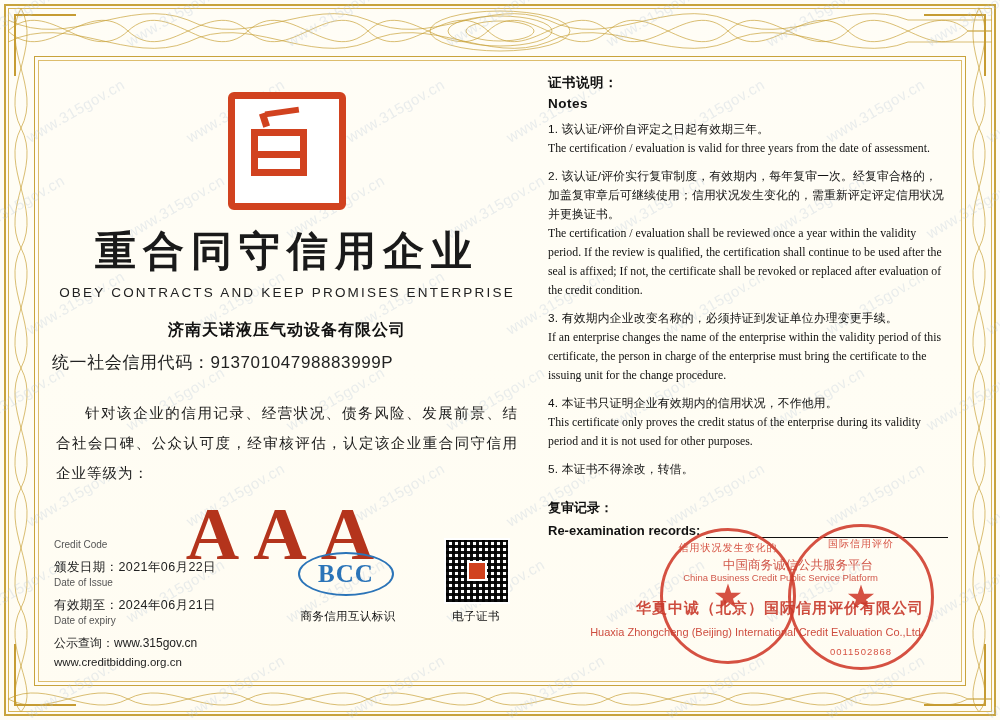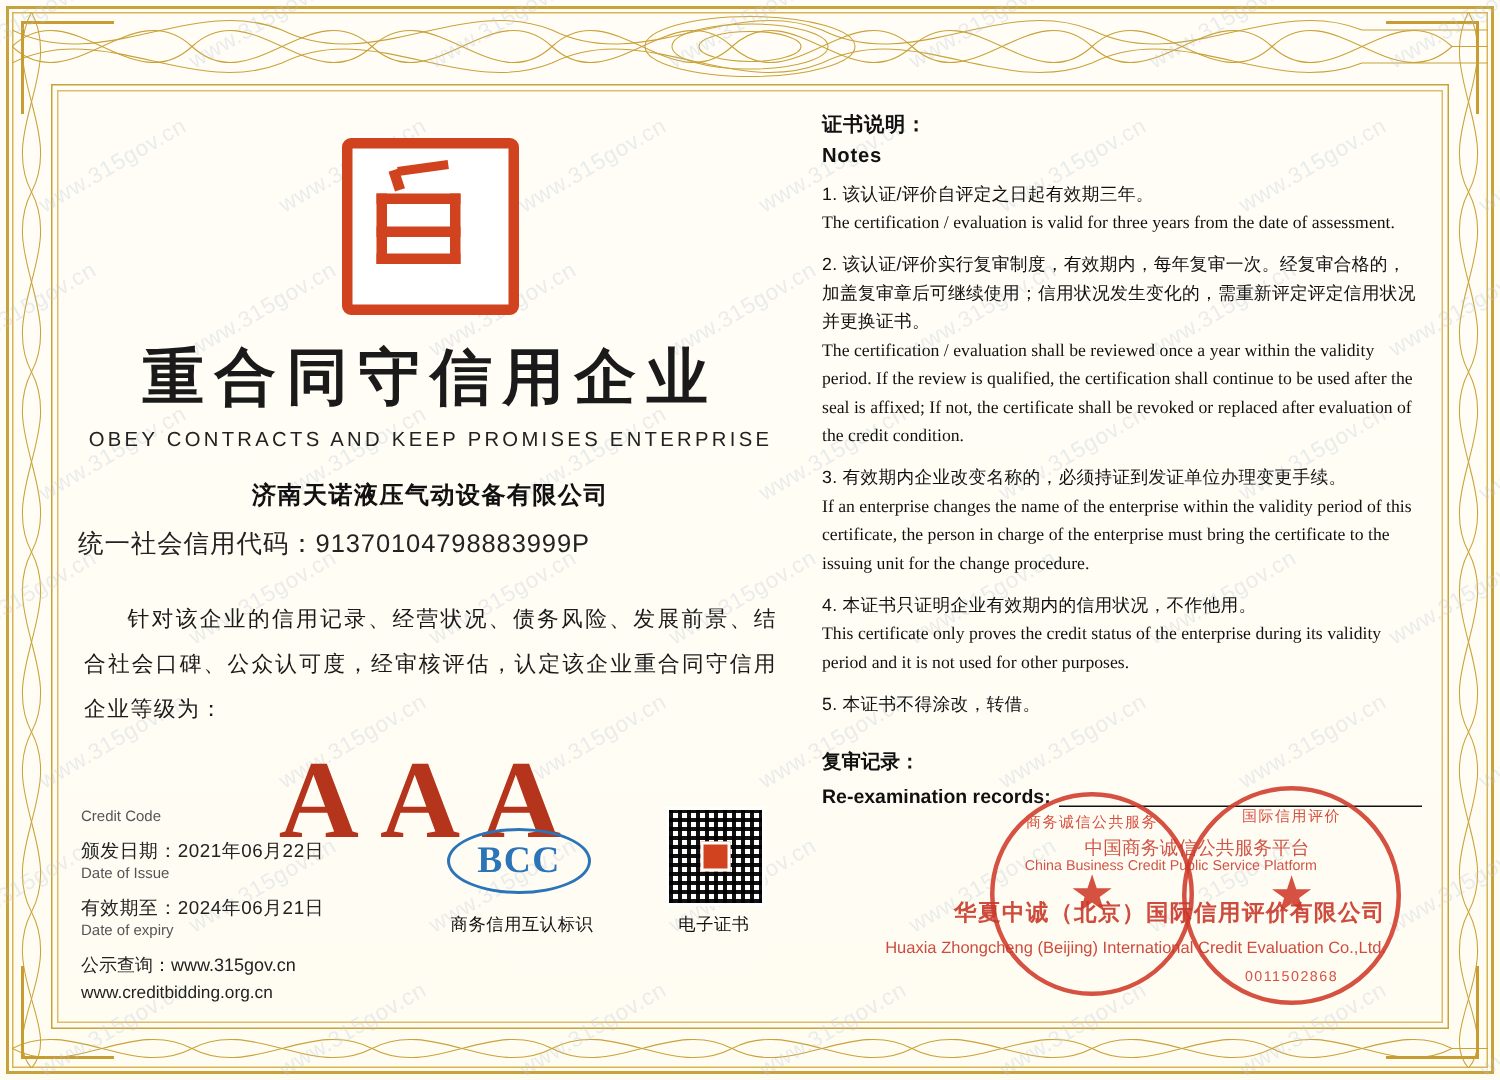--- a/index.html
+++ b/index.html
@@ -473,21 +473,21 @@
 
       <div class="reexam">
         <span>复审记录：</span>
         <span class="en">
           <span>Re-examination records:</span>
           <span class="line"></span>
         </span>
       </div>
 
       <div class="stamp stamp-a">
-        <span class="stamp-txt">商务诚信公共服务</span>
+        <span class="stamp-txt">信用状况发生变化的</span>
         <span class="star">★</span>
       </div>
       <div class="stamp stamp-b">
         <span class="stamp-txt">国际信用评价</span>
         <span class="star">★</span>
         <span class="stamp-num">0011502868</span>
       </div>
       <div class="stamp-plat">中国商务诚信公共服务平台</div>
       <div class="stamp-plat-en">China Business Credit Public Service Platform</div>
       <div class="stamp-org">华夏中诚（北京）国际信用评价有限公司</div>

